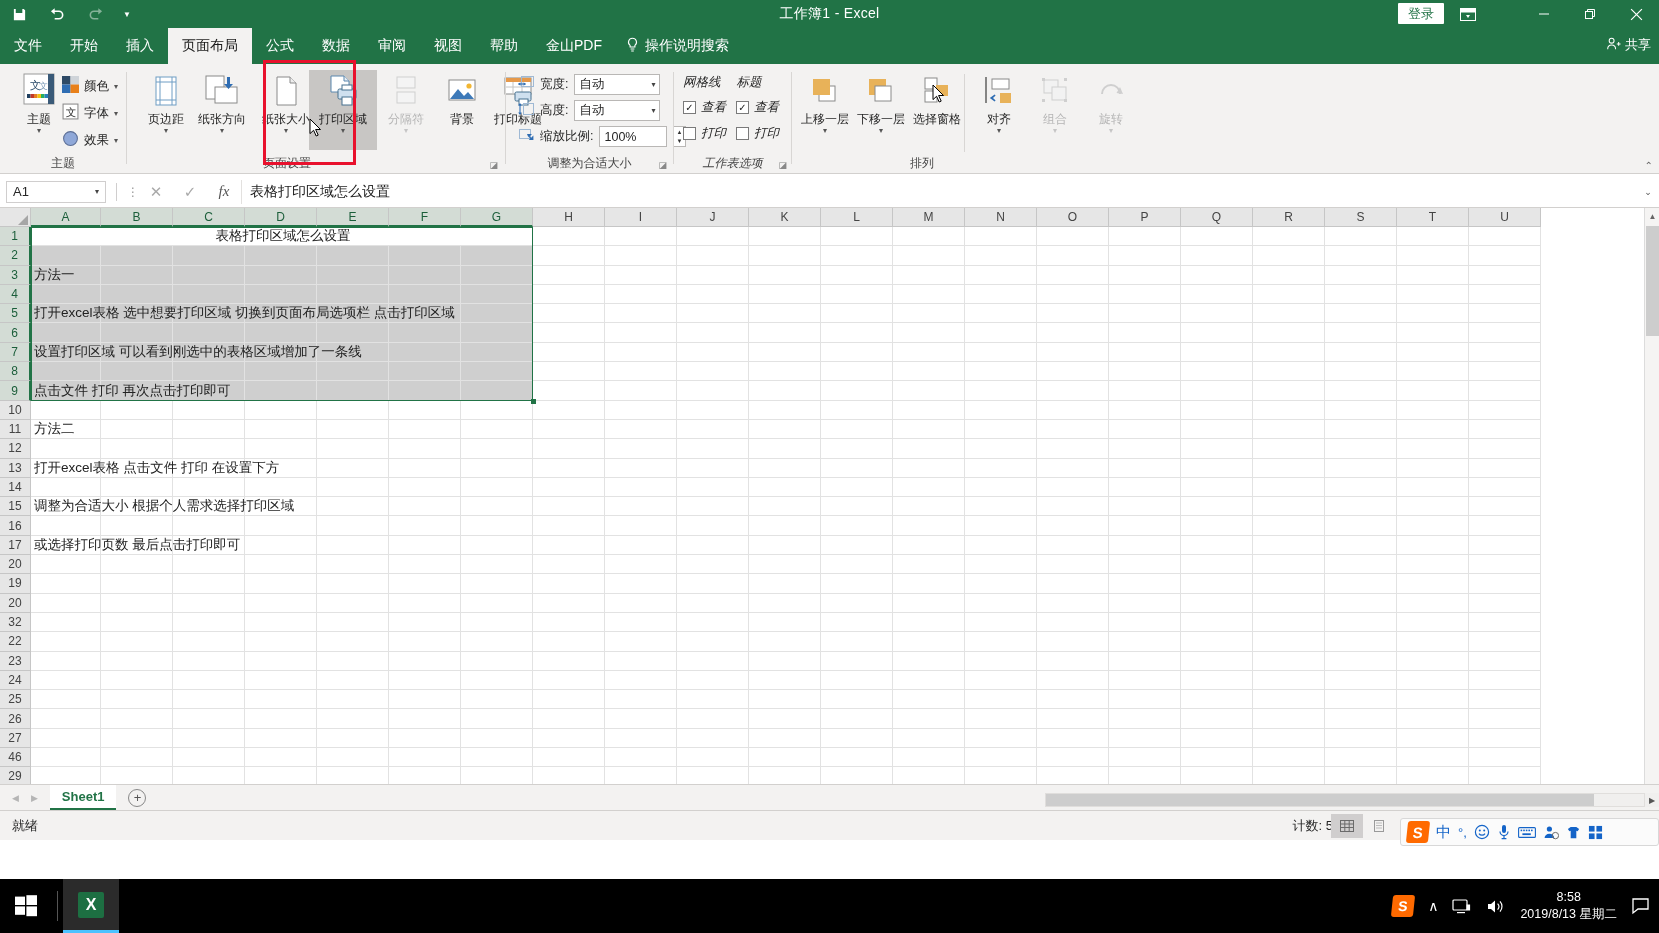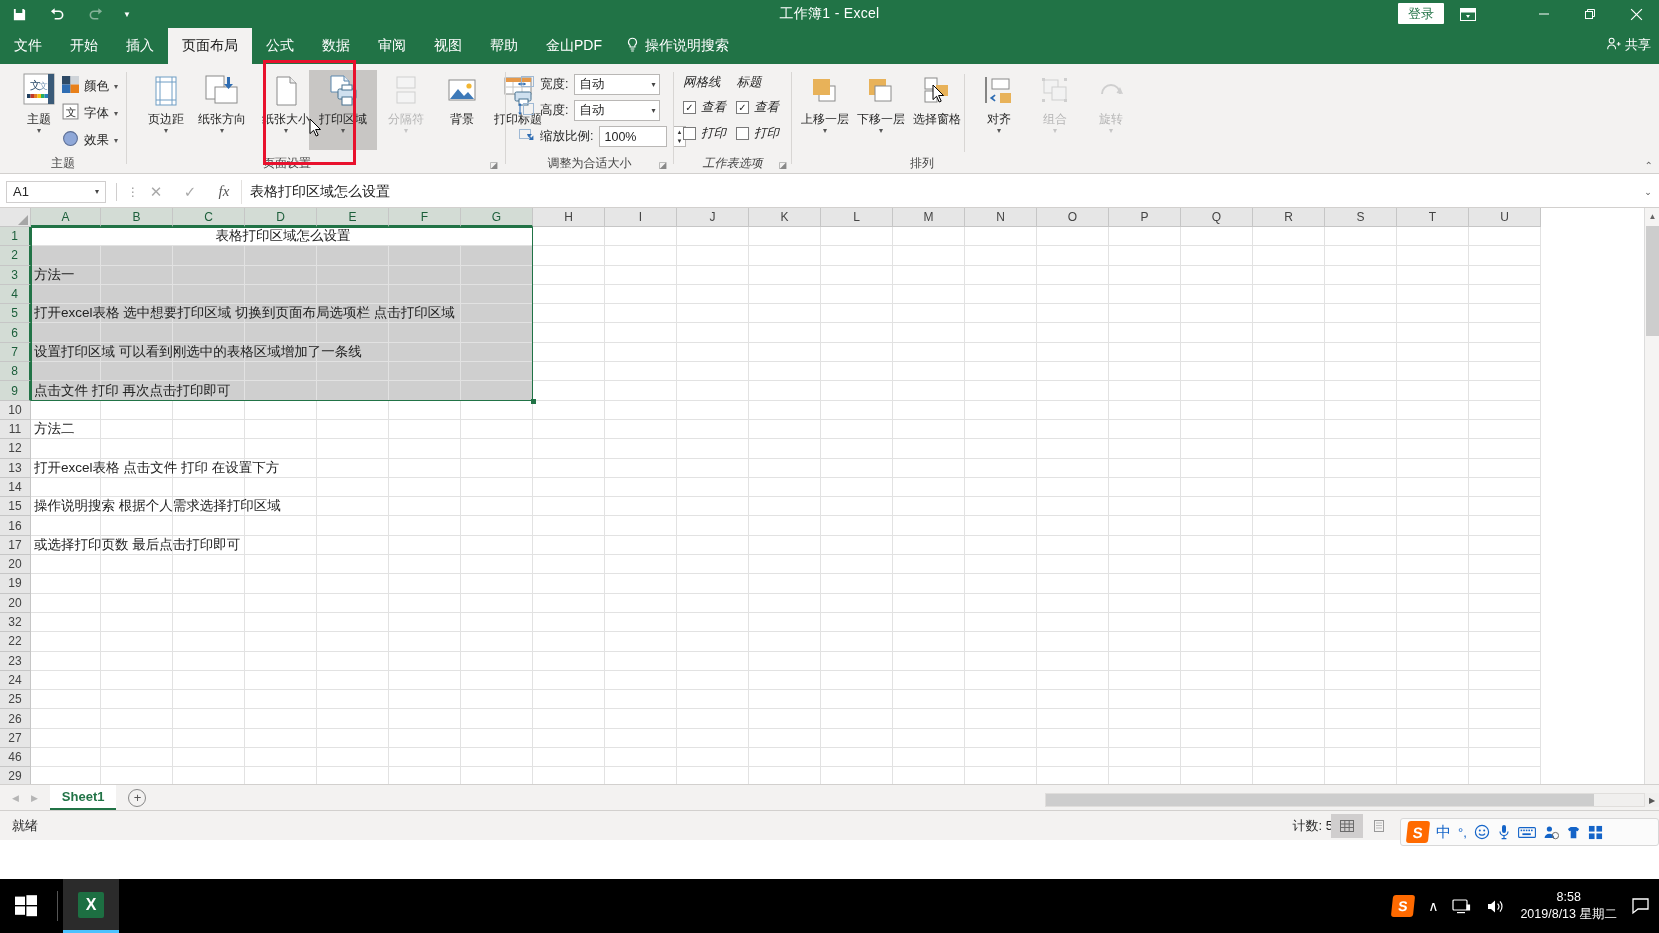--- a/index.html
+++ b/index.html
@@ -1037,21 +1037,21 @@
           <div class="cell" style="width: 72px; height: 19.3px;"></div>
           <div class="cell" style="width: 72px; height: 19.3px;"></div>
           <div class="cell" style="width: 72px; height: 19.3px;"></div>
           <div class="cell" style="width: 72px; height: 19.3px;"></div>
           <div class="cell" style="width: 72px; height: 19.3px;"></div>
           <div class="cell" style="width: 72px; height: 19.3px;"></div>
           <div class="cell" style="width: 72px; height: 19.3px;"></div>
           <div class="cell" style="width: 72px; height: 19.3px;"></div>
         </div>
         <div class="cellrow">
-          <div class="cell spill" style="width: 70px; height: 19.3px;">操作说明搜索  根据个人需求选择打印区域</div>
+          <div class="cell spill" style="width: 70px; height: 19.3px;">调整为合适大小  根据个人需求选择打印区域</div>
           <div class="cell" style="width: 72px; height: 19.3px;"></div>
           <div class="cell" style="width: 72px; height: 19.3px;"></div>
           <div class="cell" style="width: 72px; height: 19.3px;"></div>
           <div class="cell" style="width: 72px; height: 19.3px;"></div>
           <div class="cell" style="width: 72px; height: 19.3px;"></div>
           <div class="cell" style="width: 72px; height: 19.3px;"></div>
           <div class="cell" style="width: 72px; height: 19.3px;"></div>
           <div class="cell" style="width: 72px; height: 19.3px;"></div>
           <div class="cell" style="width: 72px; height: 19.3px;"></div>
           <div class="cell" style="width: 72px; height: 19.3px;"></div>

